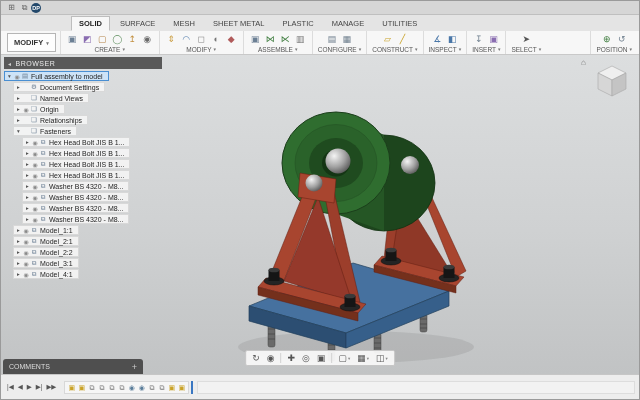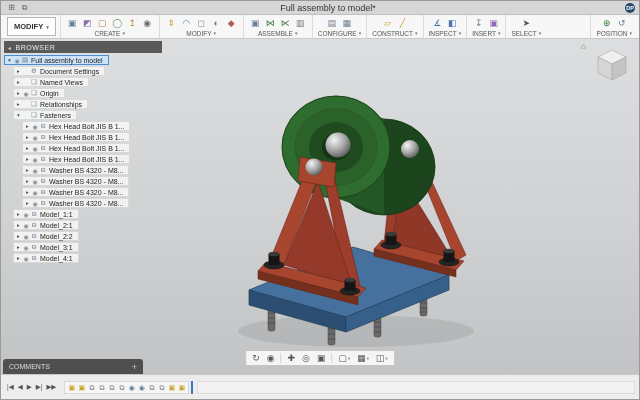--- a/index.html
+++ b/index.html
@@ -60,24 +60,32 @@
   .tltrack{flex:1;height:13px;background:#f2f2f2;border:1px solid #ddd;margin-left:4px}
 </style>
 </head>
 <body>
 
 <div class="app">
 
   <div class="titlebar">
     <span class="tb-ico">⊞</span>
     <span class="tb-ico">⧉</span>
-    <span class="tb-title">Full assembly to model*</span>
     <span class="avatar">DP</span>
   </div>
 
+  <div class="tabs">
+    <div class="tab active">SOLID</div>
+    <div class="tab">SURFACE</div>
+    <div class="tab">MESH</div>
+    <div class="tab">SHEET METAL</div>
+    <div class="tab">PLASTIC</div>
+    <div class="tab">MANAGE</div>
+    <div class="tab">UTILITIES</div>
+  </div>
 
   <div class="toolbar">
     <div class="design-btn">
       <span>MODIFY</span>
       <span class="caret">▾</span>
     </div>
 
     <div class="tgroup">
       <div class="ticons">
         <span class="ticon" style="color:#6b7f94">▣</span>

